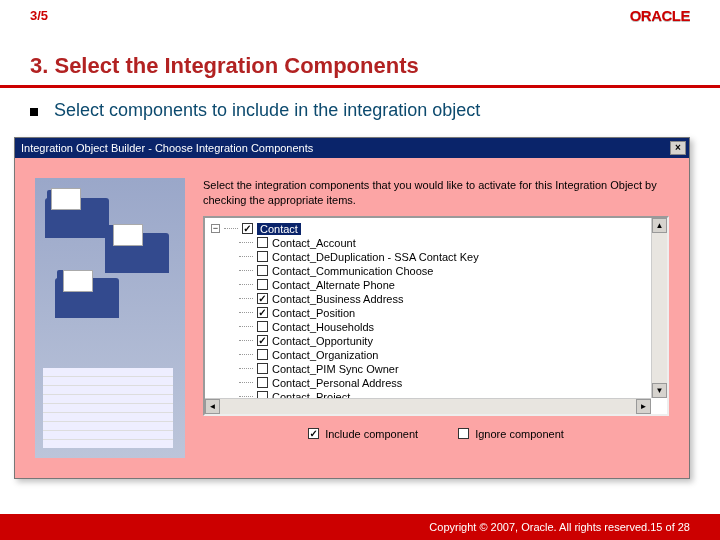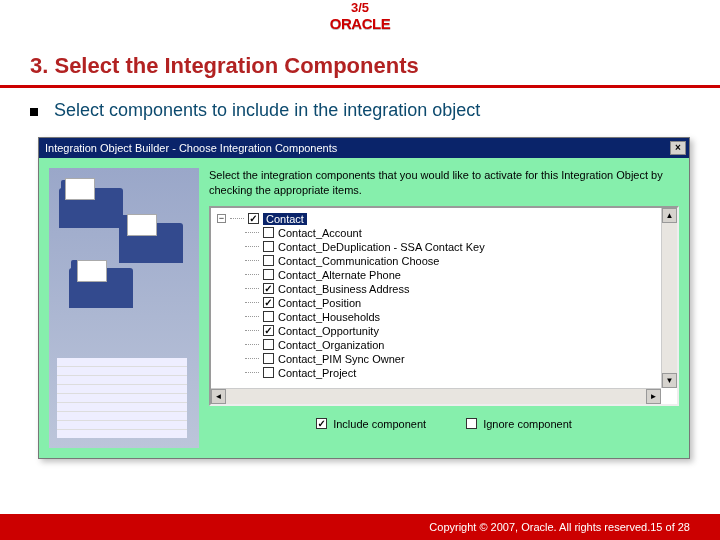--- a/index.html
+++ b/index.html
@@ -10,21 +10,20 @@
     background: #fff;
     position: relative;
     overflow: hidden;
   }
   .header {
     height: 30px;
     display: flex;
     align-items: center;
     justify-content: space-between;
     padding: 0 30px;
-    flex-direction: column;
   }
   .slide-count {
     color: #cc0000;
     font-size: 13px;
     font-weight: bold;
   }
   .logo {
     color: #cc0000;
     font-weight: bold;
     font-size: 15px;
@@ -50,22 +49,22 @@
     display: flex;
     align-items: flex-start;
     gap: 16px;
     font-size: 18px;
     color: #0c4a6e;
   }
   .bullet .sq {
     width: 8px; height: 8px; background:#000; margin-top:8px; flex-shrink:0;
   }
   .dialog {
-    margin: 6px 30px 0 38px;
-    background: #86efac;
+    margin: 6px 30px 0 14px;
+    background: #fca5a5;
     border: 1px solid #777;
     box-shadow: 3px 3px 6px rgba(0,0,0,0.25);
   }
   .titlebar {
     height: 20px;
     background: linear-gradient(#0a246a, #0a246a);
     color: #fff;
     font-size: 11px;
     display: flex;
     align-items: center;
@@ -78,22 +77,22 @@
     background: #d6d3ce;
     border: 1px solid #888;
     font-size: 10px;
     line-height: 11px;
     text-align: center;
     color:#000;
     font-weight:bold;
   }
   .dialog-body {
     display: flex;
-    padding: 10px;
-    gap: 10px;
+    padding: 20px;
+    gap: 18px;
   }
   .sidebar-img {
     width: 150px;
     height: 280px;
     background: linear-gradient(#9aa7c9, #bcc5da);
     position: relative;
     overflow: hidden;
     flex-shrink:0;
   }
   .folder {
@@ -288,20 +287,25 @@
             </div>
             <div class="node child-row">
               <span class="dash"></span>
               <span class="cbx "></span>
               <span>Contact_Organization</span>
             </div>
             <div class="node child-row">
               <span class="dash"></span>
               <span class="cbx "></span>
               <span>Contact_PIM Sync Owner</span>
+            </div>
+            <div class="node child-row">
+              <span class="dash"></span>
+              <span class="cbx "></span>
+              <span>Contact_Personal Address</span>
             </div>
             <div class="node child-row">
               <span class="dash"></span>
               <span class="cbx "></span>
               <span>Contact_Project</span>
             </div>
           </div>
         <div class="scroll-v">
           <div class="sbtn">▲</div>
           <div class="sbtn">▼</div>

